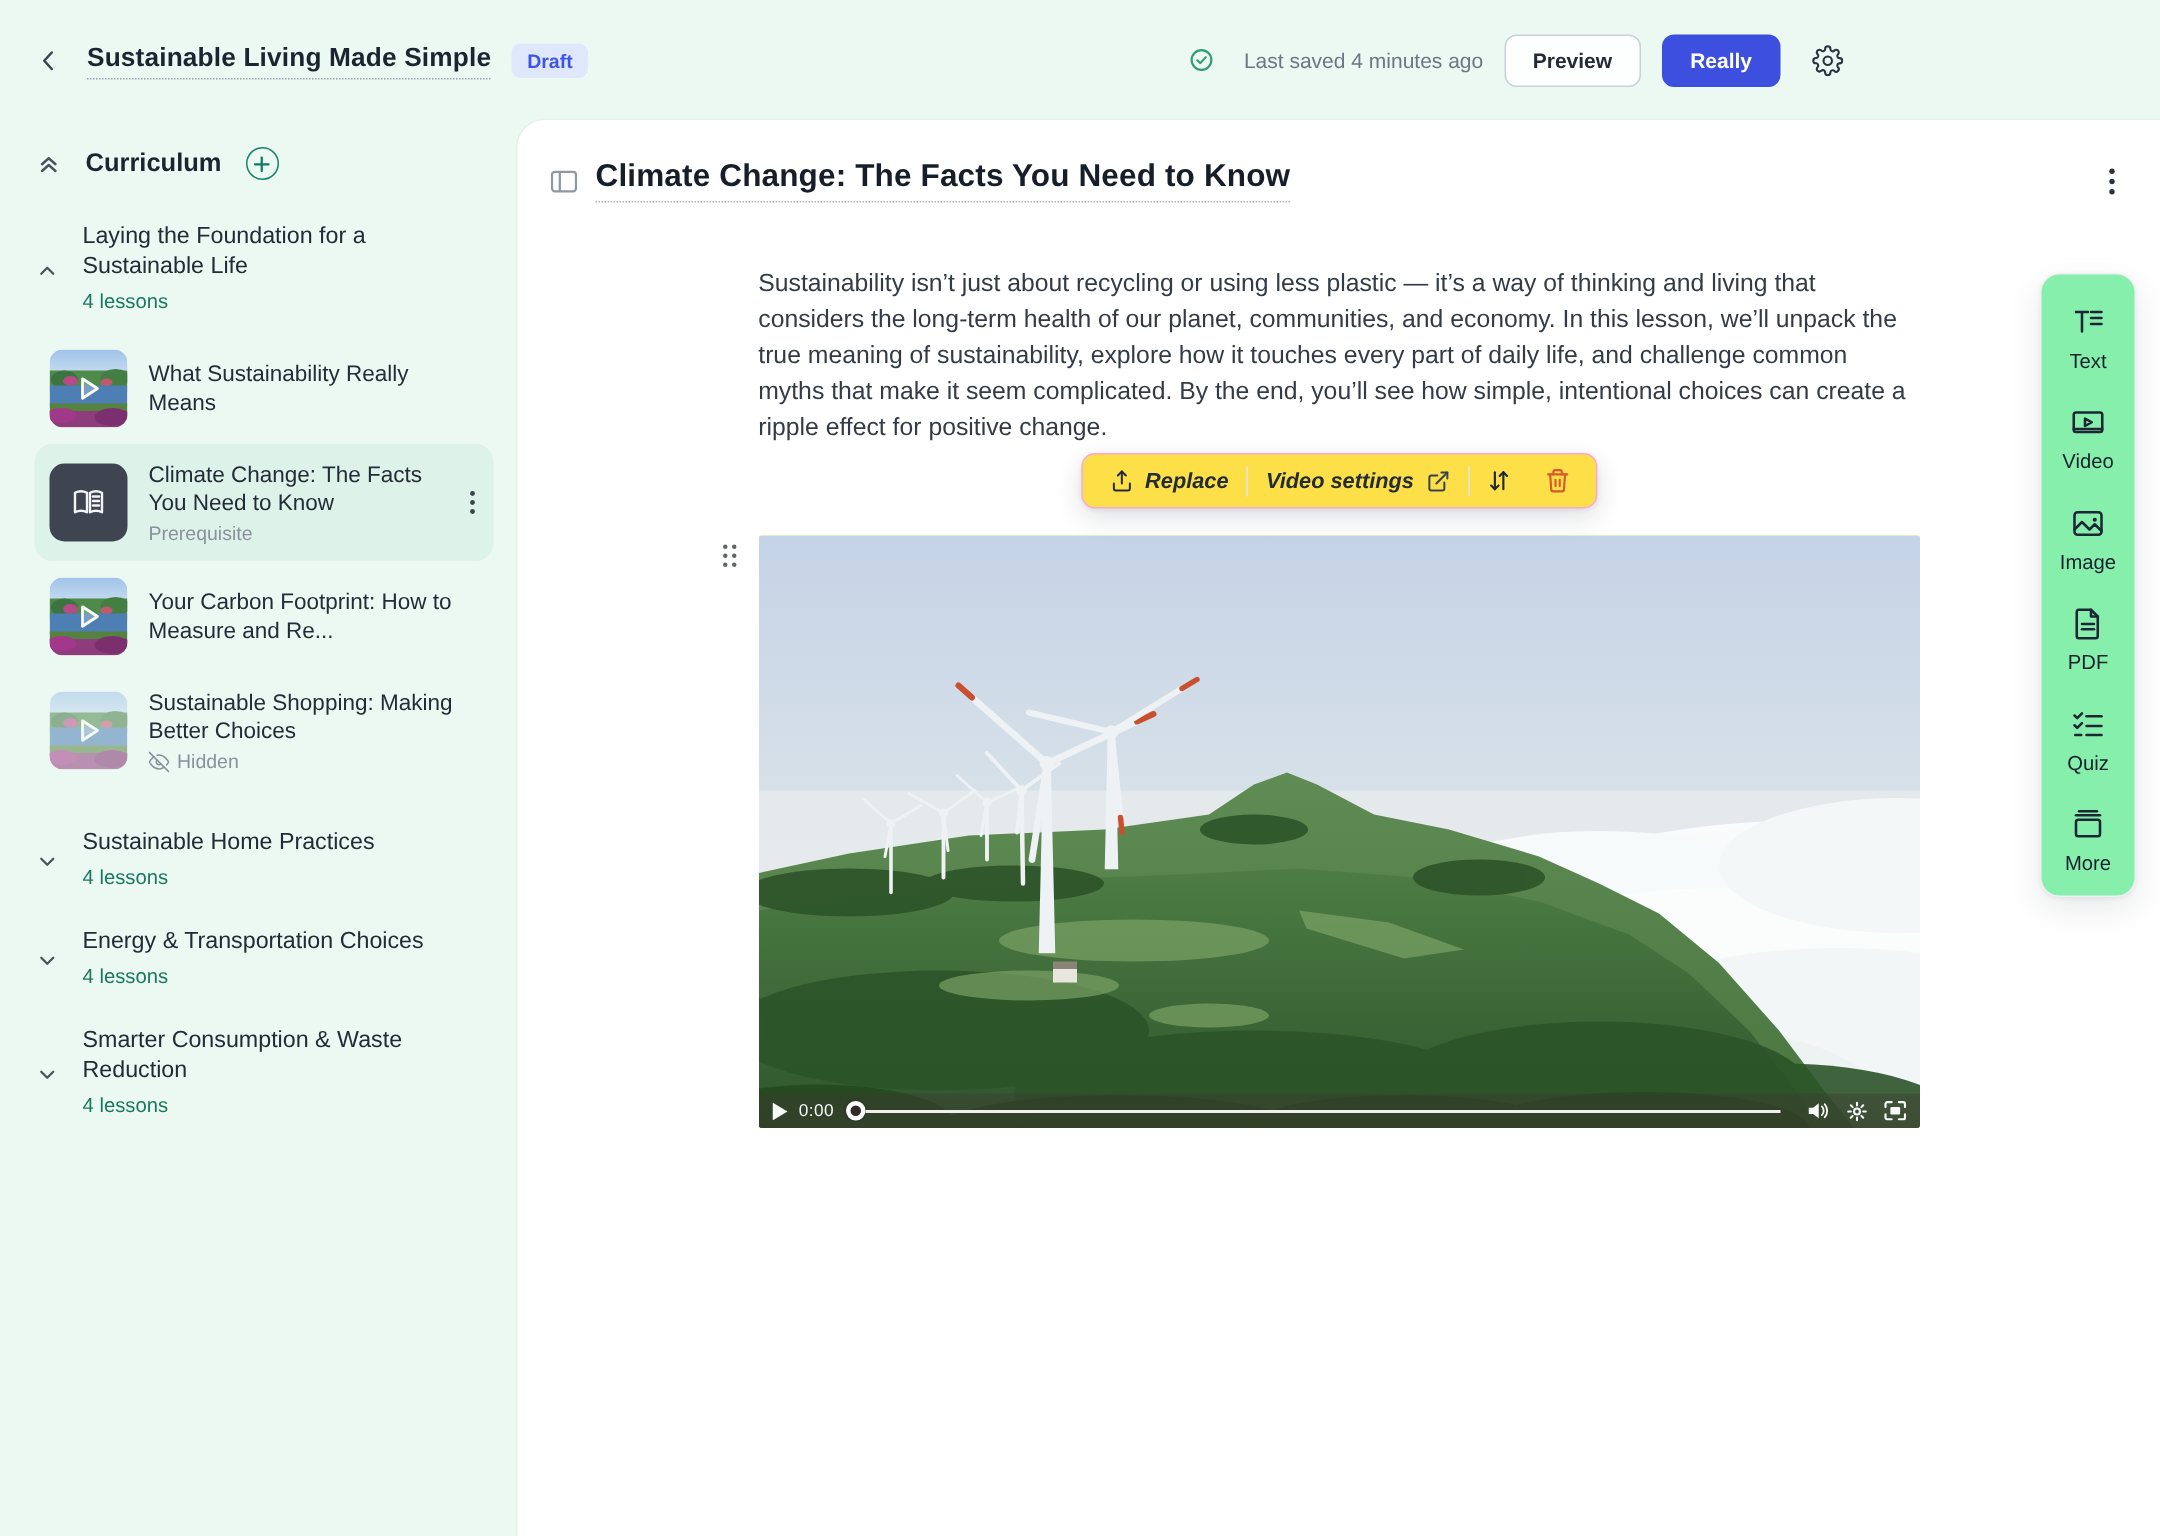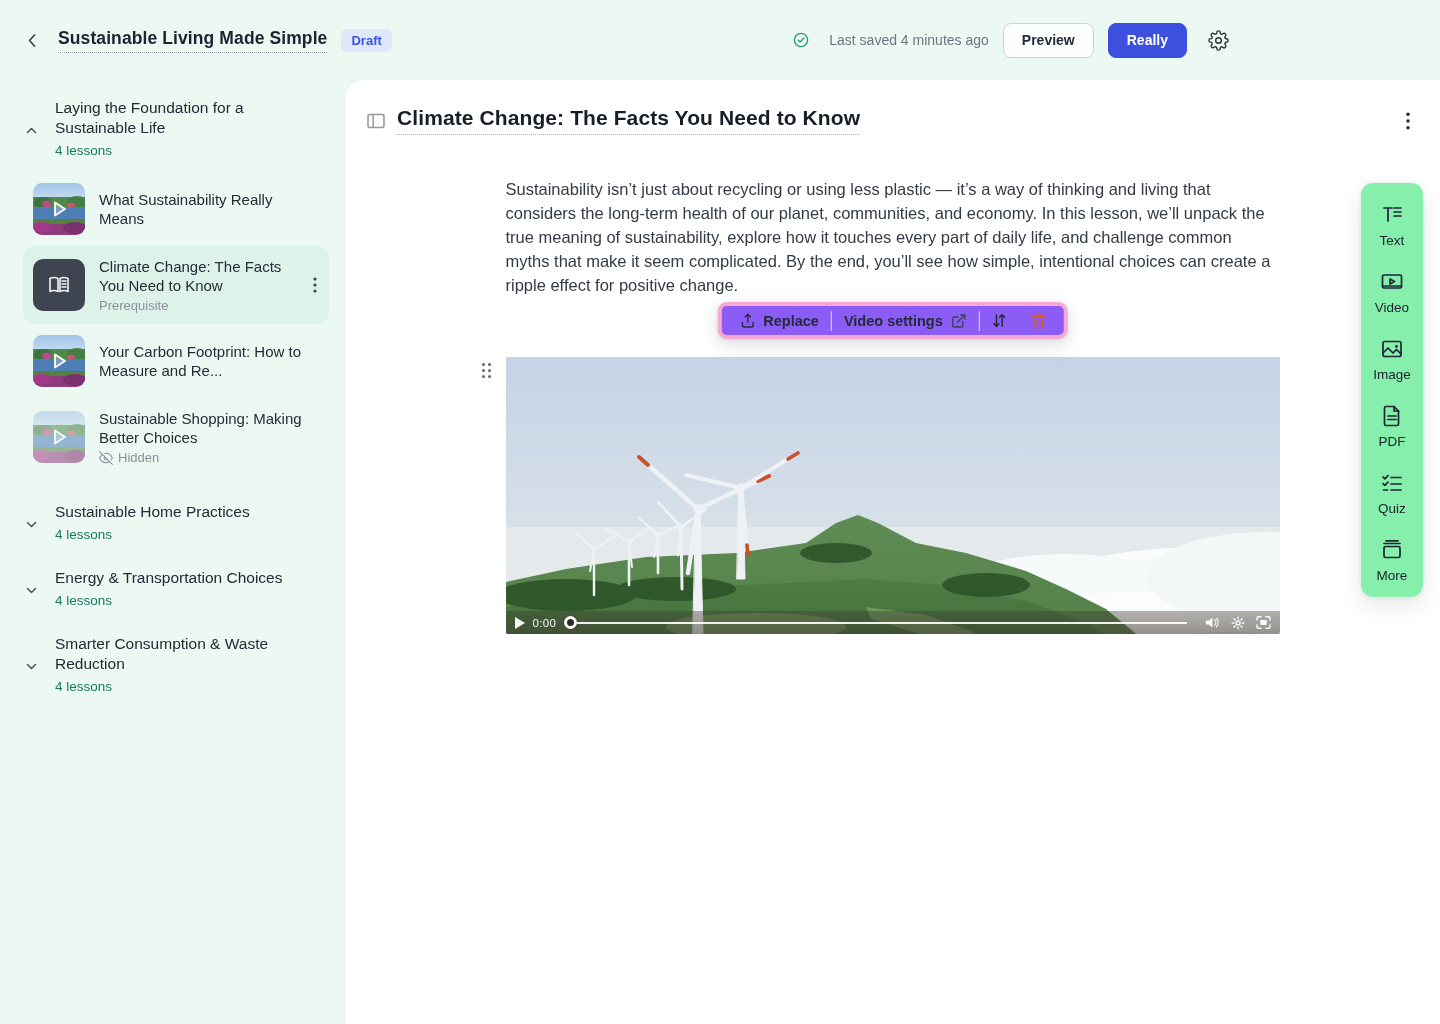--- a/index.html
+++ b/index.html
@@ -82,31 +82,31 @@
     margin-left:8px; font-size:21px; font-weight:700; color:#161E29; letter-spacing:.1px;
     border-bottom:1.5px dotted #ADB4BD; padding-bottom:4px; cursor:text;
   }
   .main-kebab { margin-left:auto; color:#2A323E; cursor:pointer; padding:4px; }
 
   .content-col { width:774px; margin:0 auto; position:relative; }
   .lesson-paragraph { margin-top:42px; font-size:16.5px; line-height:24px; color:#333B47; }
 
   .float-toolbar {
     position:absolute; top:125px; left:50%; transform:translateX(-50%);
-    background:#8b5cf6; border:4px solid #f9a8d4; border-radius:9px;
+    background:#fde047; border:1px solid #f9a8d4; border-radius:9px;
     box-shadow:0 6px 18px rgba(25,35,50,.14), 0 1px 3px rgba(25,35,50,.08);
-    display:flex; align-items:center; height:37px; padding:0 6px; z-index:5; white-space:nowrap;
+    display:flex; align-items:center; height:37px; padding:0 6px; z-index:5; white-space:nowrap;font-style:italic;
   }
   .ft-item { display:flex; align-items:center; gap:8px; padding:0 12px; font-size:14.5px; font-weight:600; color:#242C37; cursor:pointer; height:100%; }
   .ft-divider { width:1px; height:20px; background:#E3E6EA; }
   .ft-icon-btn { padding:0 11px; display:flex; align-items:center; cursor:pointer; height:100%; }
 
   .video-wrap { position:relative; margin-top:60px; }
   .drag-handle { position:absolute; left:-25px; top:5px; color:#5F6670; cursor:grab; }
-  .video-frame { width:774px; height:277px; border-radius:2px; overflow:hidden; position:relative; background:#bef264; }
+  .video-frame { width:774px; height:395px; border-radius:2px; overflow:hidden; position:relative; background:#bef264; }
   .video-controls {
     position:absolute; left:0; right:0; bottom:0; height:23px;
     background:linear-gradient(to top, rgba(62,56,48,.55), rgba(62,56,48,.38));
     display:flex; align-items:center; padding:0 9px; gap:8px;
   }
   .vc-time { color:#F7F8F8; font-size:11.5px; letter-spacing:.3px; }
   .vc-track { flex:1; display:flex; align-items:center; position:relative; height:100%; }
   .vc-knob { width:13px; height:13px; border-radius:50%; background:#2E2A26; border:3px solid #FFFFFF; box-shadow:0 0 2px rgba(0,0,0,.4); flex:0 0 auto; }
   .vc-line { flex:1; height:2px; background:rgba(255,255,255,.92); margin-right:10px; }
   .vc-right { display:flex; align-items:center; gap:11px; color:#fff; }
@@ -173,20 +173,35 @@
     <div class="gear-btn">
       <svg width="21" height="21" viewBox="0 0 24 24" fill="none" stroke="currentColor" stroke-width="1.6" stroke-linecap="round" stroke-linejoin="round">
         <circle cx="12" cy="12" r="3.2"></circle>
         <path d="M19.4 15a1.7 1.7 0 0 0 .34 1.87l.06.06a2 2 0 1 1-2.83 2.83l-.06-.06a1.7 1.7 0 0 0-1.87-.34 1.7 1.7 0 0 0-1.03 1.56V21a2 2 0 1 1-4 0v-.09A1.7 1.7 0 0 0 8.98 19.3a1.7 1.7 0 0 0-1.87.34l-.06.06a2 2 0 1 1-2.83-2.83l.06-.06a1.7 1.7 0 0 0 .34-1.87 1.7 1.7 0 0 0-1.56-1.03H3a2 2 0 1 1 0-4h.09A1.7 1.7 0 0 0 4.65 8.98a1.7 1.7 0 0 0-.34-1.87l-.06-.06a2 2 0 1 1 2.83-2.83l.06.06a1.7 1.7 0 0 0 1.87.34H9a1.7 1.7 0 0 0 1.03-1.56V3a2 2 0 1 1 4 0v.09a1.7 1.7 0 0 0 1.03 1.56 1.7 1.7 0 0 0 1.87-.34l.06-.06a2 2 0 1 1 2.83 2.83l-.06.06a1.7 1.7 0 0 0-.34 1.87V9c.26.63.87 1.03 1.56 1.03H21a2 2 0 1 1 0 4h-.09a1.7 1.7 0 0 0-1.56 1.03z"></path>
       </svg>
     </div>
   </div>
 </div>
 
 <div class="sidebar">
+  <div class="curriculum-head">
+    <span class="collapse-all">
+      <svg width="17" height="17" viewBox="0 0 17 17" fill="none" stroke="currentColor" stroke-width="1.6" stroke-linecap="round" stroke-linejoin="round">
+        <polyline points="4,8.5 8.5,4.5 13,8.5"></polyline>
+          <polyline points="4,13 8.5,9 13,13"></polyline>
+      </svg>
+    </span>
+    <span class="curriculum-title">Curriculum</span>
+    <button class="add-section">
+      <svg width="11" height="11" viewBox="0 0 11 11" stroke="currentColor" stroke-width="1.5" stroke-linecap="round">
+          <line x1="5.5" y1="1" x2="5.5" y2="10"></line>
+          <line x1="1" y1="5.5" x2="10" y2="5.5"></line>
+        </svg>
+    </button>
+  </div>
 
   <div class="section">
     <div class="section-head">
       <span class="section-chevron">
         <svg width="15" height="15" viewBox="0 0 15 15" fill="none" stroke="currentColor" stroke-width="1.5" stroke-linecap="round" stroke-linejoin="round">
             <polyline points="3.5,9.5 7.5,5.5 11.5,9.5"></polyline>
           </svg>
       </span>
       <span class="texts">
         <span class="section-title">Laying the Foundation for a Sustainable Life</span>

